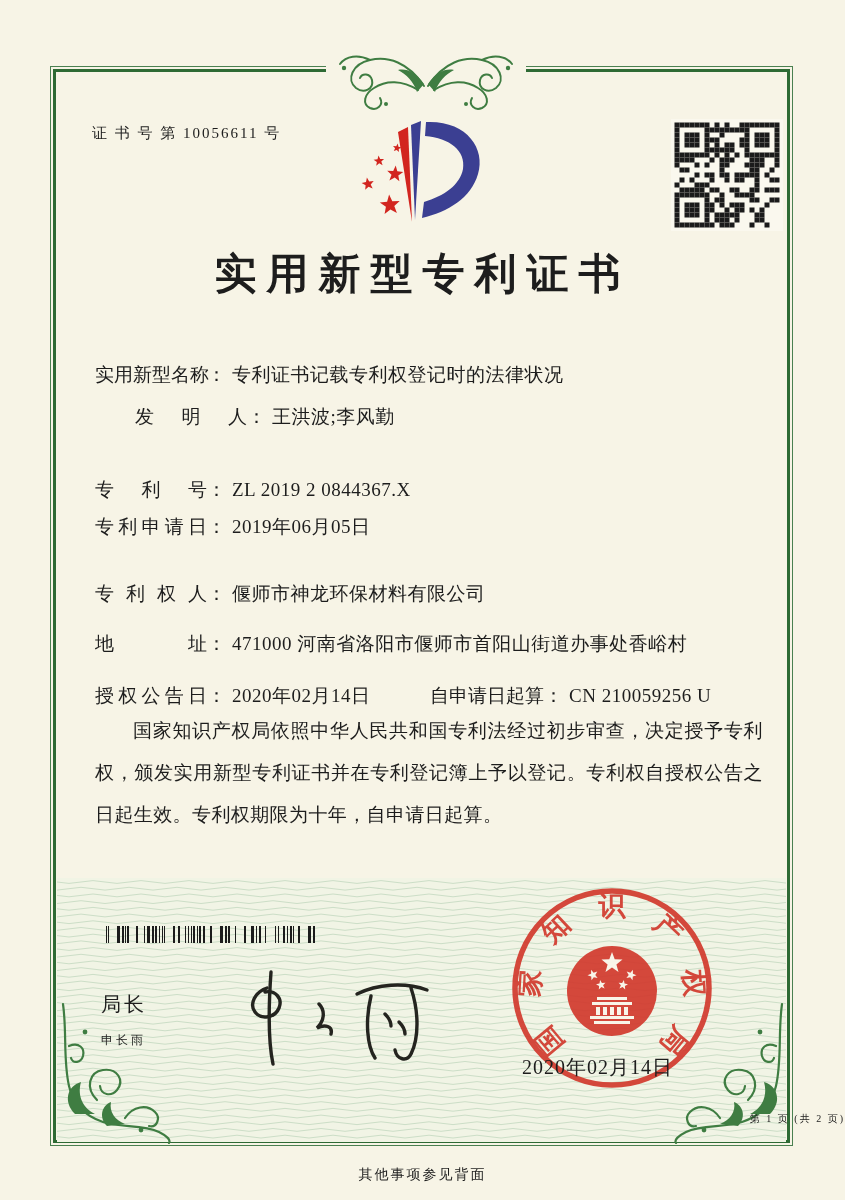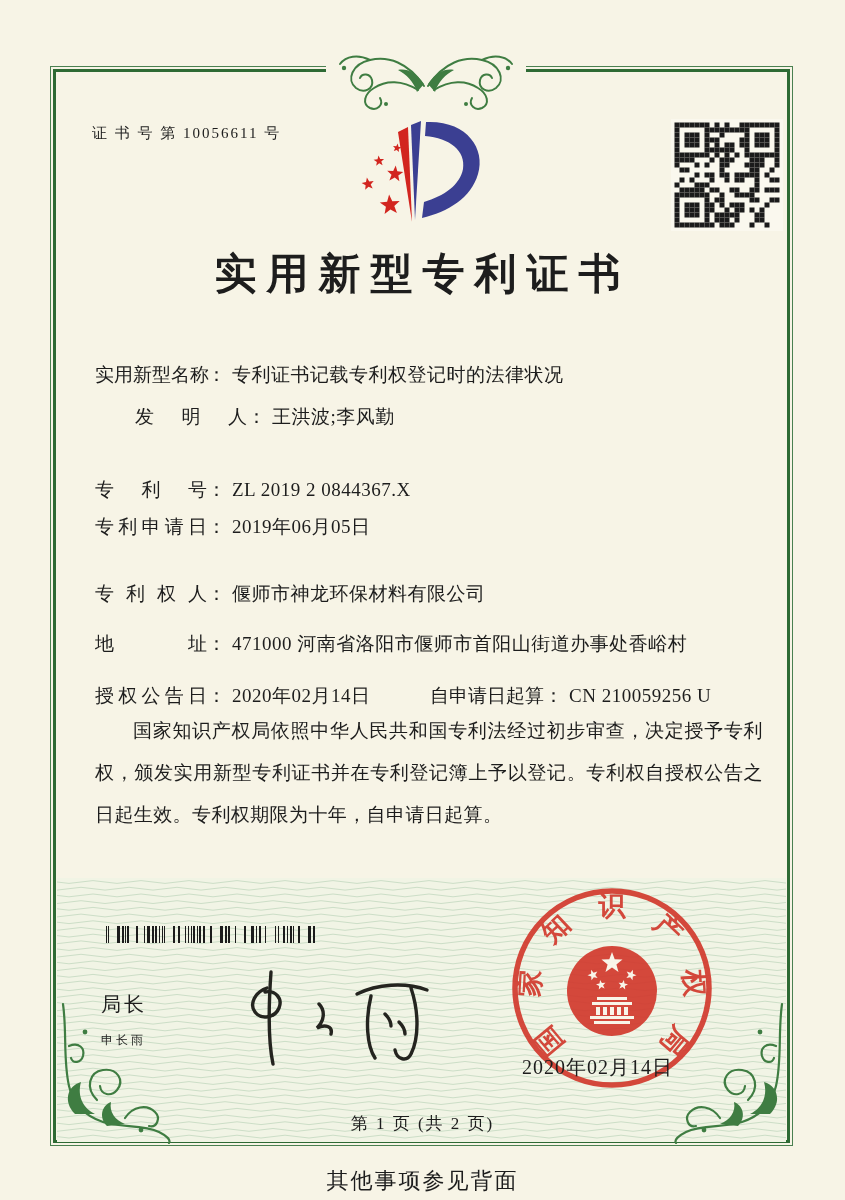--- a/index.html
+++ b/index.html
@@ -31,22 +31,22 @@
   .fvalue{letter-spacing:0.5px;}
   .grant-no{position:absolute;left:335px;top:0;}
   .paragraphs{
     left:95px;top:710px;width:668px;font-size:19px;line-height:42px;
     text-align:justify;letter-spacing:0.4px;
   }
   .paragraphs p{margin:0;text-indent:2em;}
   .director-title{left:101px;top:991px;font-size:20px;letter-spacing:3px;}
   .director-name{left:101px;top:1032px;font-size:12px;letter-spacing:3px;}
   .seal-date{left:522px;top:1054px;font-size:20px;letter-spacing:1px;}
-  .page-indicator{left:0;right:0;top:1112px;text-align:center;font-size:17px;letter-spacing:2px;}
-  .back-note{left:0;right:0;top:1166px;text-align:center;font-size:22px;letter-spacing:2px;}
+  .page-indicator{left:0;right:0;top:1112px;text-align:right;font-size:10px;letter-spacing:2px;}
+  .back-note{left:0;right:0;top:1166px;text-align:center;font-size:14px;letter-spacing:2px;}
   svg{display:block;}
 </style>
 </head>
 <body>
 
 <div class="frame-outer">
   <div class="frame-inner"></div>
 </div>
 
 <svg id="guilloche" class="abs" style="left:57px;top:878px;" width="729" height="264" viewBox="0 0 729 264">

